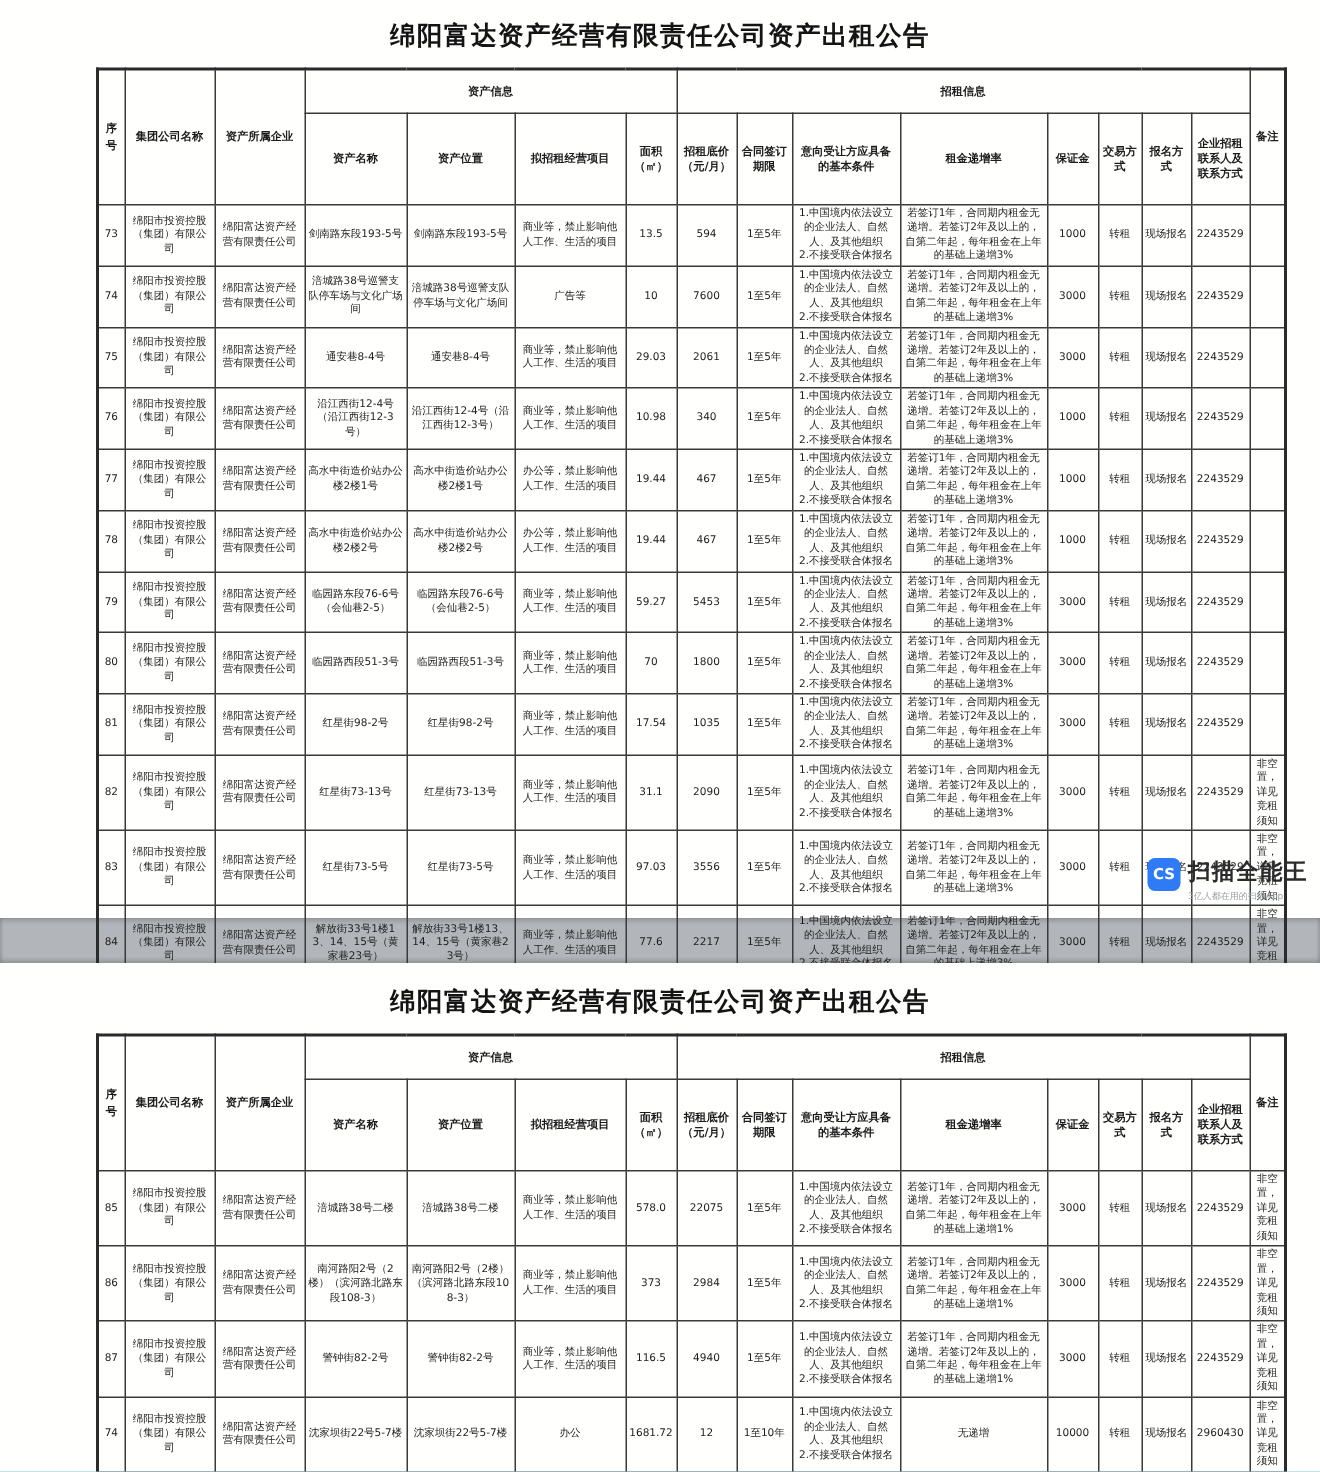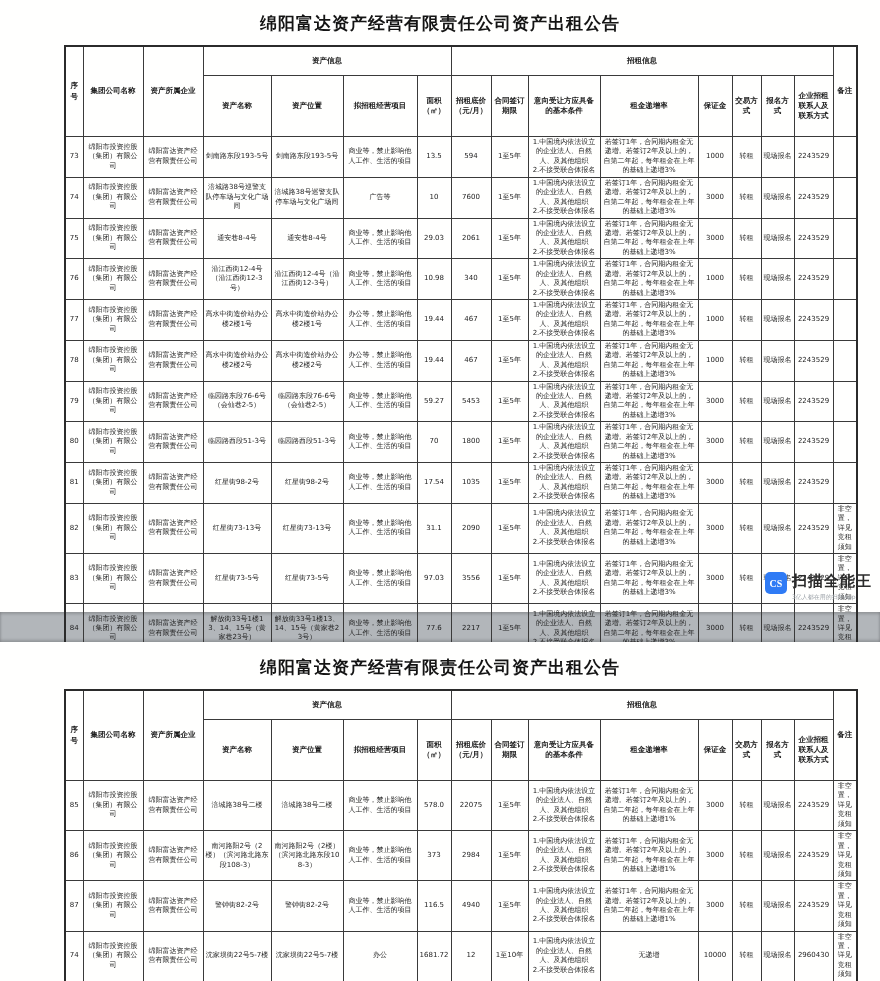--- a/index.html
+++ b/index.html
@@ -14,21 +14,21 @@
   table.rental th,table.rental td{border:1px solid #3a3a3a;padding:1px 2px;text-align:center;vertical-align:middle;word-break:break-all;overflow:hidden;}
   table.rental{border:2px solid #2b2b2b;}
   table.rental thead th{font-weight:bold;font-size:7.5px;}
   table.rental thead tr.grp th{height:26px;}
   table.rental thead tr.sub th{height:58px;}
   td.left{text-align:left;margin-top:41px;}
   td.pre{white-space:pre-line;}
   .p1 tbody tr{height:37px;}
   .p2 tbody tr{height:44px;}
   .camscanner{position:absolute;right:8px;bottom:10px;display:flex;align-items:flex-start;gap:5px;}
-  .cs-logo{width:22px;height:22px;border-radius:5px;background:#2f7bf5;color:#fff;font-weight:bold;font-size:10px;display:flex;align-items:center;justify-content:center;font-family:Liberation Serif, serif;}
+  .cs-logo{width:22px;height:22px;border-radius:5px;background:#2f7bf5;color:#fff;font-weight:bold;font-size:10px;display:flex;align-items:center;justify-content:center;}
   .cs-brand{font-size:15px;font-weight:bold;color:#2b2b2b;letter-spacing:1px;}
   .cs-tag{font-size:6px;color:#9aa0a6;margin-top:2px;}
 </style>
 </head>
 <body>
 
 <div class="canvas">
 
   <div class="page page1">
     <h1 class="doc-title">绵阳富达资产经营有限责任公司资产出租公告</h1>

